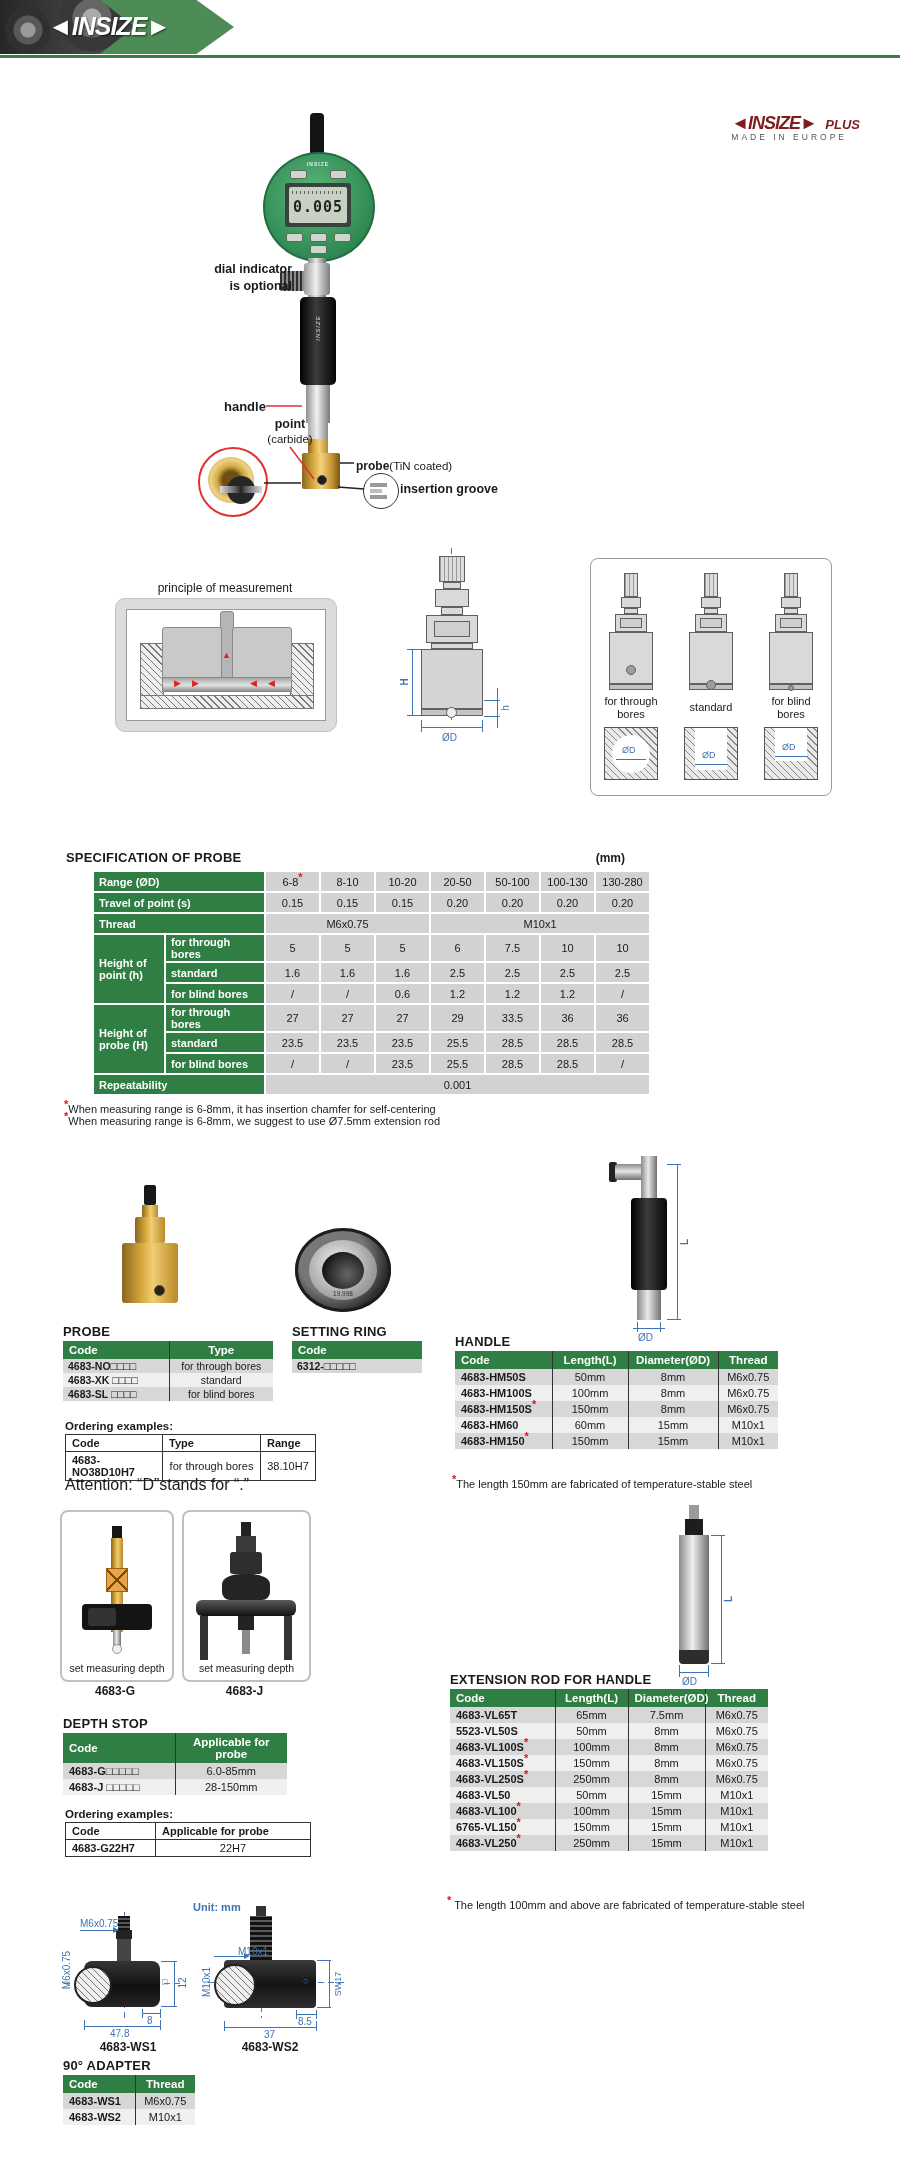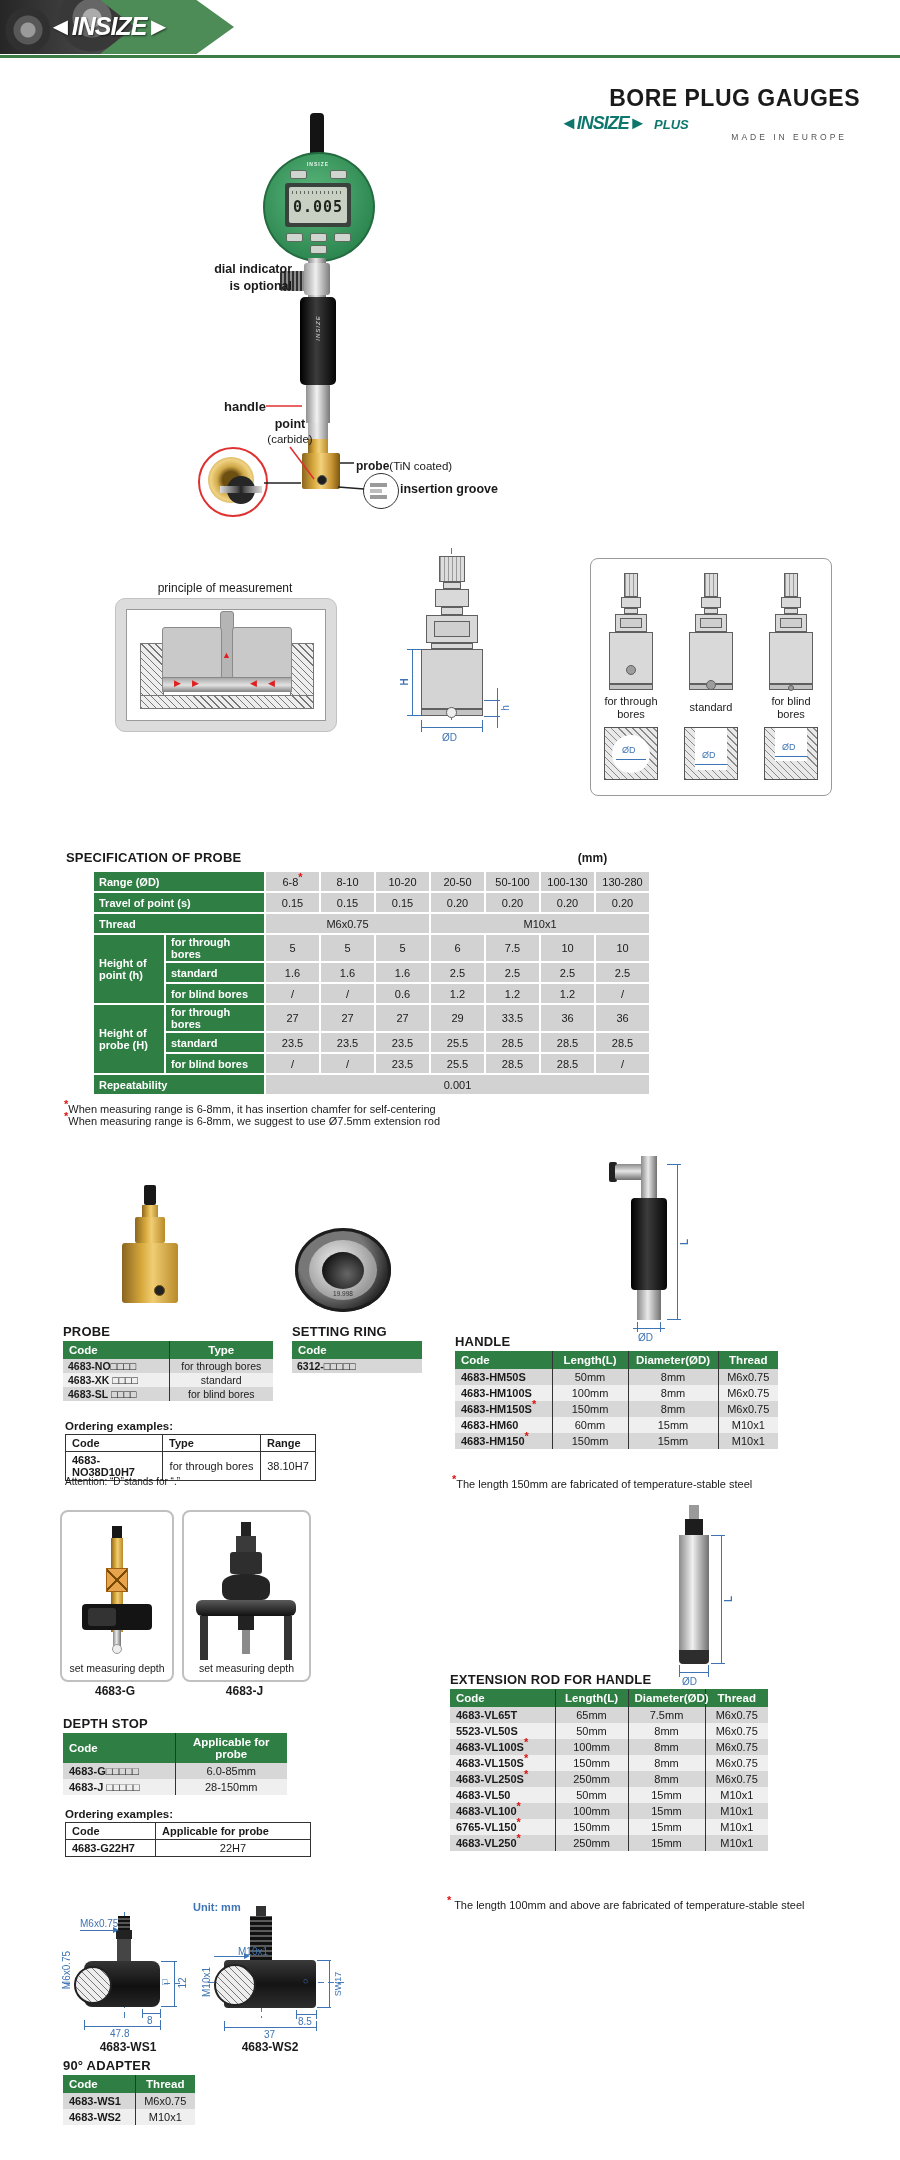--- a/index.html
+++ b/index.html
@@ -19,21 +19,21 @@
       radial-gradient(circle at 92px 18px,#ababab 0 9px,#666 10px 19px,#383838 20px 33px,transparent 34px),
       radial-gradient(circle at 158px 42px,#8d8d8d 0 11px,#474747 12px 25px,transparent 26px),
       linear-gradient(90deg,#262626,#4c4c4c 55%,#2f2f2f);}
   .hdr-arrow{left:100px;top:0;width:134px;height:54px;background:#4d8b57;
     clip-path:polygon(0 0,72% 0,100% 50%,72% 100%,0 100%,26% 50%);}
   .hdr-logo{left:48px;top:12px;color:#fff;font-size:25px;font-weight:700;font-style:italic;
     letter-spacing:-1px;text-shadow:1px 1px 2px rgba(0,0,0,.6);}
   .hdr-rule{left:0;top:55px;width:900px;height:3px;background:#3c7d46;}
 
   .main-title{left:485px;top:85px;width:375px;font-size:23px;font-weight:700;text-align:right;letter-spacing:.5px;}
-  .plus-logo{left:560px;top:113px;width:300px;color:#0f766e;font-style:italic;font-weight:700;}
+  .plus-logo{left:560px;top:113px;width:300px;text-align:right;color:#7f1d1d;font-style:italic;font-weight:700;}
   .plus-logo .bi{font-size:18px;letter-spacing:-1px;}
   .plus-logo .pl{font-size:13px;margin-left:4px;}
   .origin{left:560px;top:132px;width:287px;text-align:right;font-size:8.5px;letter-spacing:3px;color:#555;}
 
   
   .figure{left:140px;top:95px;width:360px;height:435px;}
   .f-stem{left:170px;top:18px;width:14px;height:40px;background:#141414;border-radius:4px 4px 0 0;}
   .f-dial{left:123px;top:57px;width:108px;height:106px;border-radius:50%;
     background:radial-gradient(circle at 45% 40%,#5cb87c,#2f8b53 68%,#1f6b3d);border:2px solid #246b40;}
   .f-brand{left:150px;top:66px;width:56px;text-align:center;color:#e9f5ec;font-size:5px;font-weight:700;letter-spacing:1px;}
@@ -131,21 +131,20 @@
 
 <div class="page">
 
   <div>
     <div class="abs hdr-photo"></div>
     <div class="abs hdr-arrow"></div>
     <div class="abs hdr-logo">◄INSIZE►</div>
     <div class="abs hdr-rule"></div>
   </div>
 
-  <div class="abs main-title">BORE PLUG GAUGES</div>
   <div class="abs plus-logo">
     <span class="bi">◄INSIZE►</span>
     <span class="pl">PLUS</span>
   </div>
   <div class="abs origin">MADE IN EUROPE</div>
 
   <div class="abs figure">
     <div class="abs f-stem"></div>
     <div class="abs f-dial"></div>
     <div class="abs f-brand">INSIZE</div>
@@ -301,21 +300,21 @@
     </div>
     <div class="xsec" style="left:173px;top:168px;">
       <div class="x-w" style="left:10px;top:0;width:32px;height:33px;"></div>
       <span class="abs dim" style="left:17px;top:14px;font-size:9px;">ØD</span>
       <div class="hl" style="left:10px;top:28px;width:32px;"></div>
     </div>
   </div>
 
 
   <div class="abs sect-title" style="left:66px;top:850px;">SPECIFICATION OF PROBE</div>
-  <div class="abs b" style="left:560px;top:851px;width:65px;font-size:12px;text-align:center;">(mm)</div>
+  <div class="abs b" style="left:560px;top:851px;width:65px;font-size:12px;text-align:right;">(mm)</div>
   <table class="abs spec" style="left:68px;top:870px;width:557px;margin-left:24px;">
     <colgroup>
         <col style="width:72px">
         <col style="width:100px">
         <col style="width:55px">
         <col style="width:55px">
         <col style="width:55px">
         <col style="width:55px">
         <col style="width:55px">
         <col style="width:55px">
@@ -471,21 +470,21 @@
         </tr>
       </thead>
     <tbody>
         <tr>
           <td>4683-NO38D10H7</td>
           <td>for through bores</td>
           <td>38.10H7</td>
         </tr>
       </tbody>
   </table>
-  <div class="abs" style="left:65px;top:1476px;font-size:10px;">Attention: “D”stands for “.”</div>
+  <div class="abs" style="left:65px;top:1476px;font-size:16px;">Attention: “D”stands for “.”</div>
 
   <div class="abs" style="left:295px;top:1228px;width:100px;height:90px;">
     <div class="abs" style="left:0;top:0;width:96px;height:84px;border-radius:50%;
       background:radial-gradient(circle at 40% 38%,#777 0 44%,#2c2c2c 70%);
       box-shadow:inset 0 0 0 3px #1d1d1d;"></div>
     <div class="abs" style="left:14px;top:12px;width:68px;height:60px;border-radius:50%;
       background:radial-gradient(circle at 42% 40%,#f2f2f2,#9a9a9a 70%);"></div>
     <div class="abs" style="left:27px;top:24px;width:42px;height:37px;border-radius:50%;
       background:radial-gradient(circle at 60% 60%,#666,#141414 75%);"></div>
     <div class="abs ctr" style="left:22px;top:62px;width:52px;font-size:6.5px;color:#333;">19.998</div>

